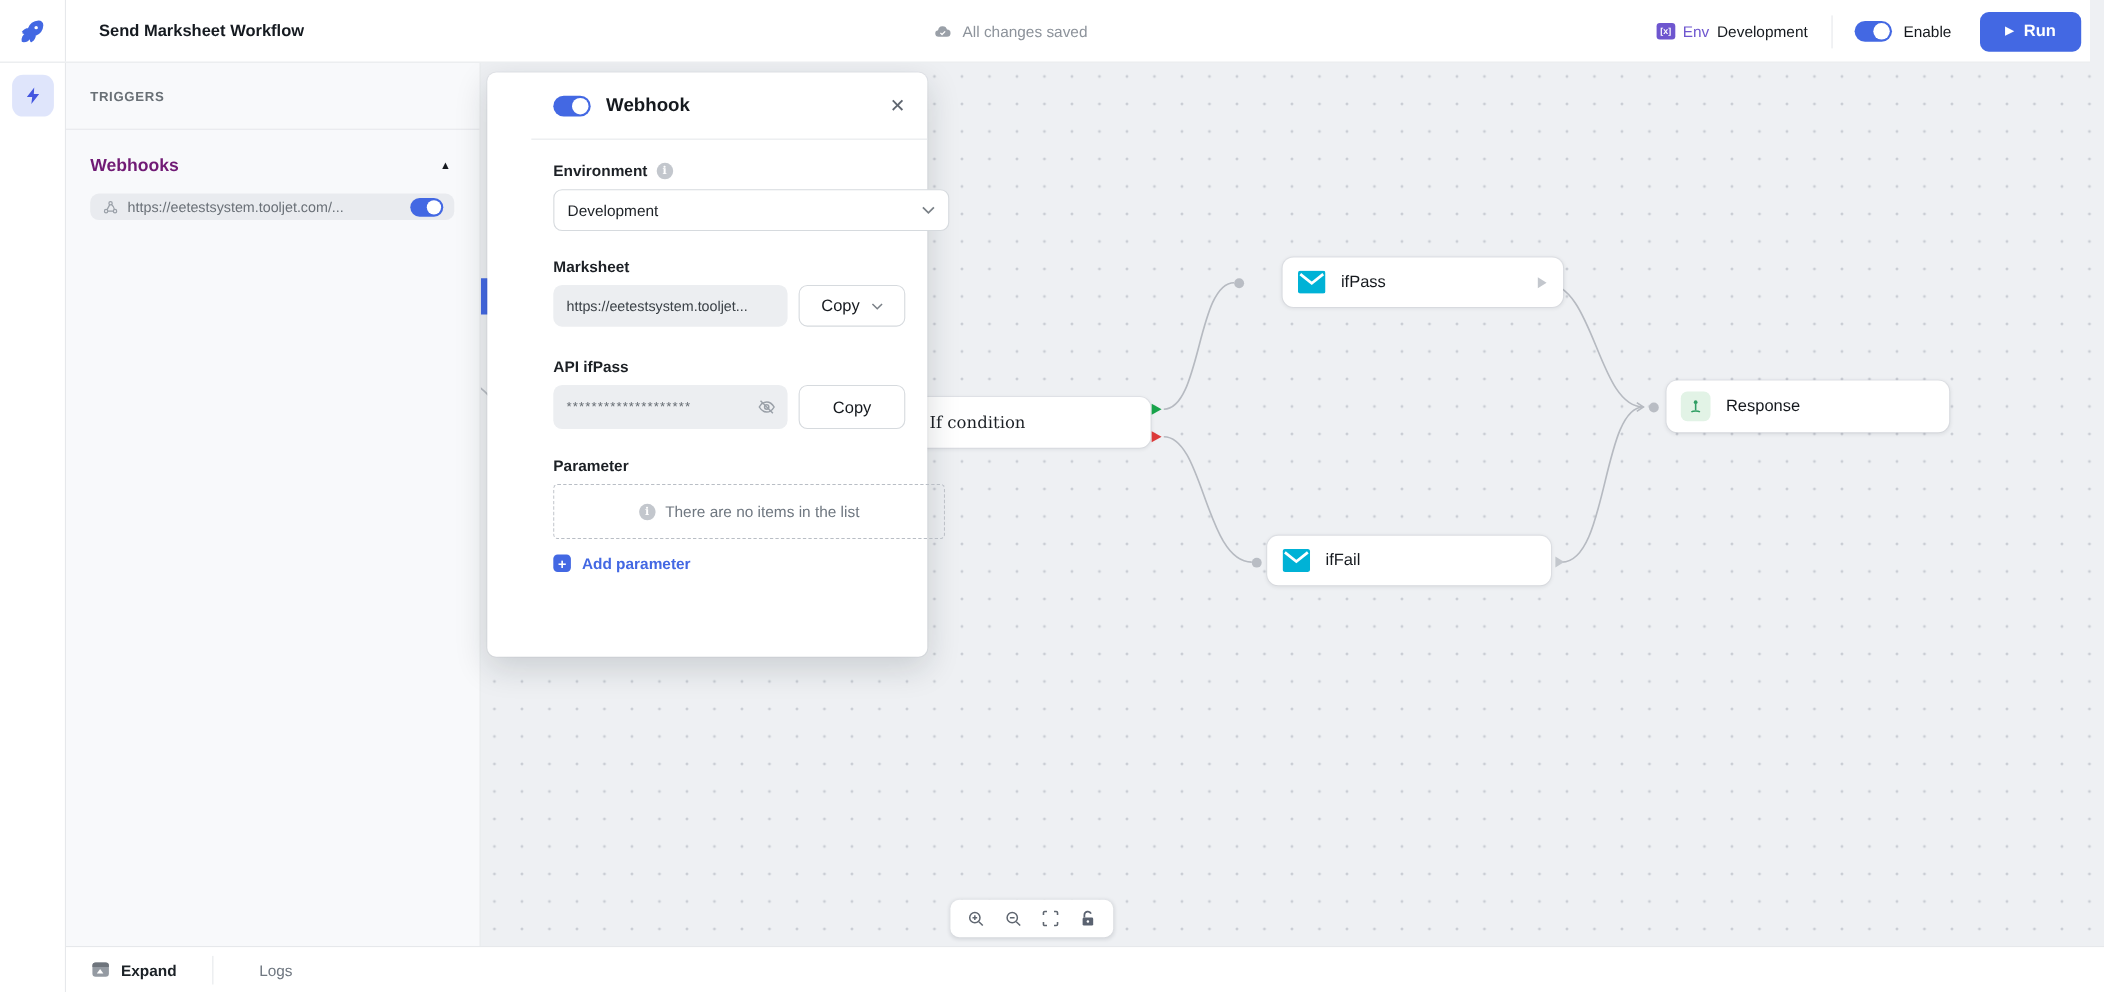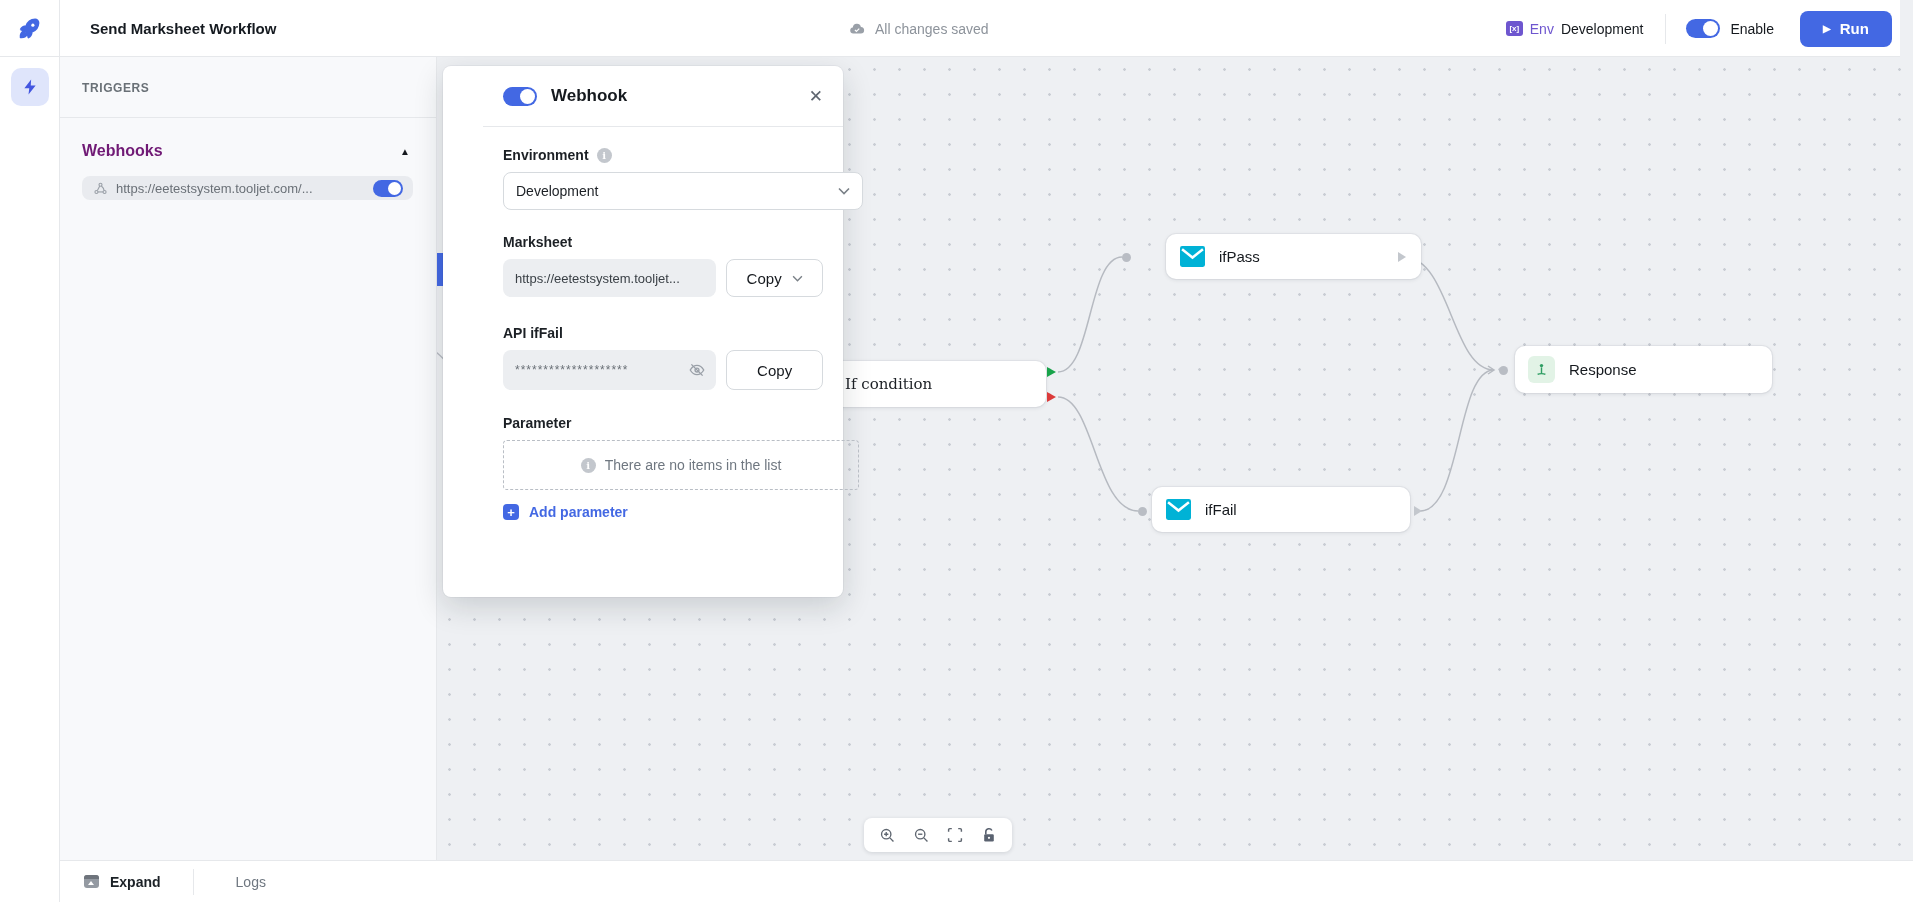--- a/index.html
+++ b/index.html
@@ -260,21 +260,21 @@
           <span>Copy</span>
           <span style="display:flex;">
             <svg viewBox="0 0 12 8" width="11" height="7">
                 <path d="M1 1.5 L6 6.5 L11 1.5" stroke="#7a8087" stroke-width="1.6" fill="none"></path>
               </svg>
           </span>
         </button>
       </div>
 
       <div class="field-label-row mt28">
-        <span class="field-label">API ifFail</span>
+        <span class="field-label">API ifPass</span>
       </div>
       <div class="field-row">
         <div class="ro-input" style="height:40px;">
           <span class="val token-stars">********************</span>
           <span style="display:flex;">
             <svg viewBox="0 0 24 24" width="18" height="18" fill="none" stroke="#9aa0a8" stroke-width="1.8">
               <path d="M3 12 C5.5 7.7, 8.8 5.8, 12 5.8 S18.5 7.7, 21 12 C18.5 16.3, 15.2 18.2, 12 18.2 S5.5 16.3, 3 12 Z"></path>
               <circle cx="12" cy="12" r="2.6"></circle>
                 <path d="M4.5 4.5 L19.5 19.5"></path>
             </svg>

